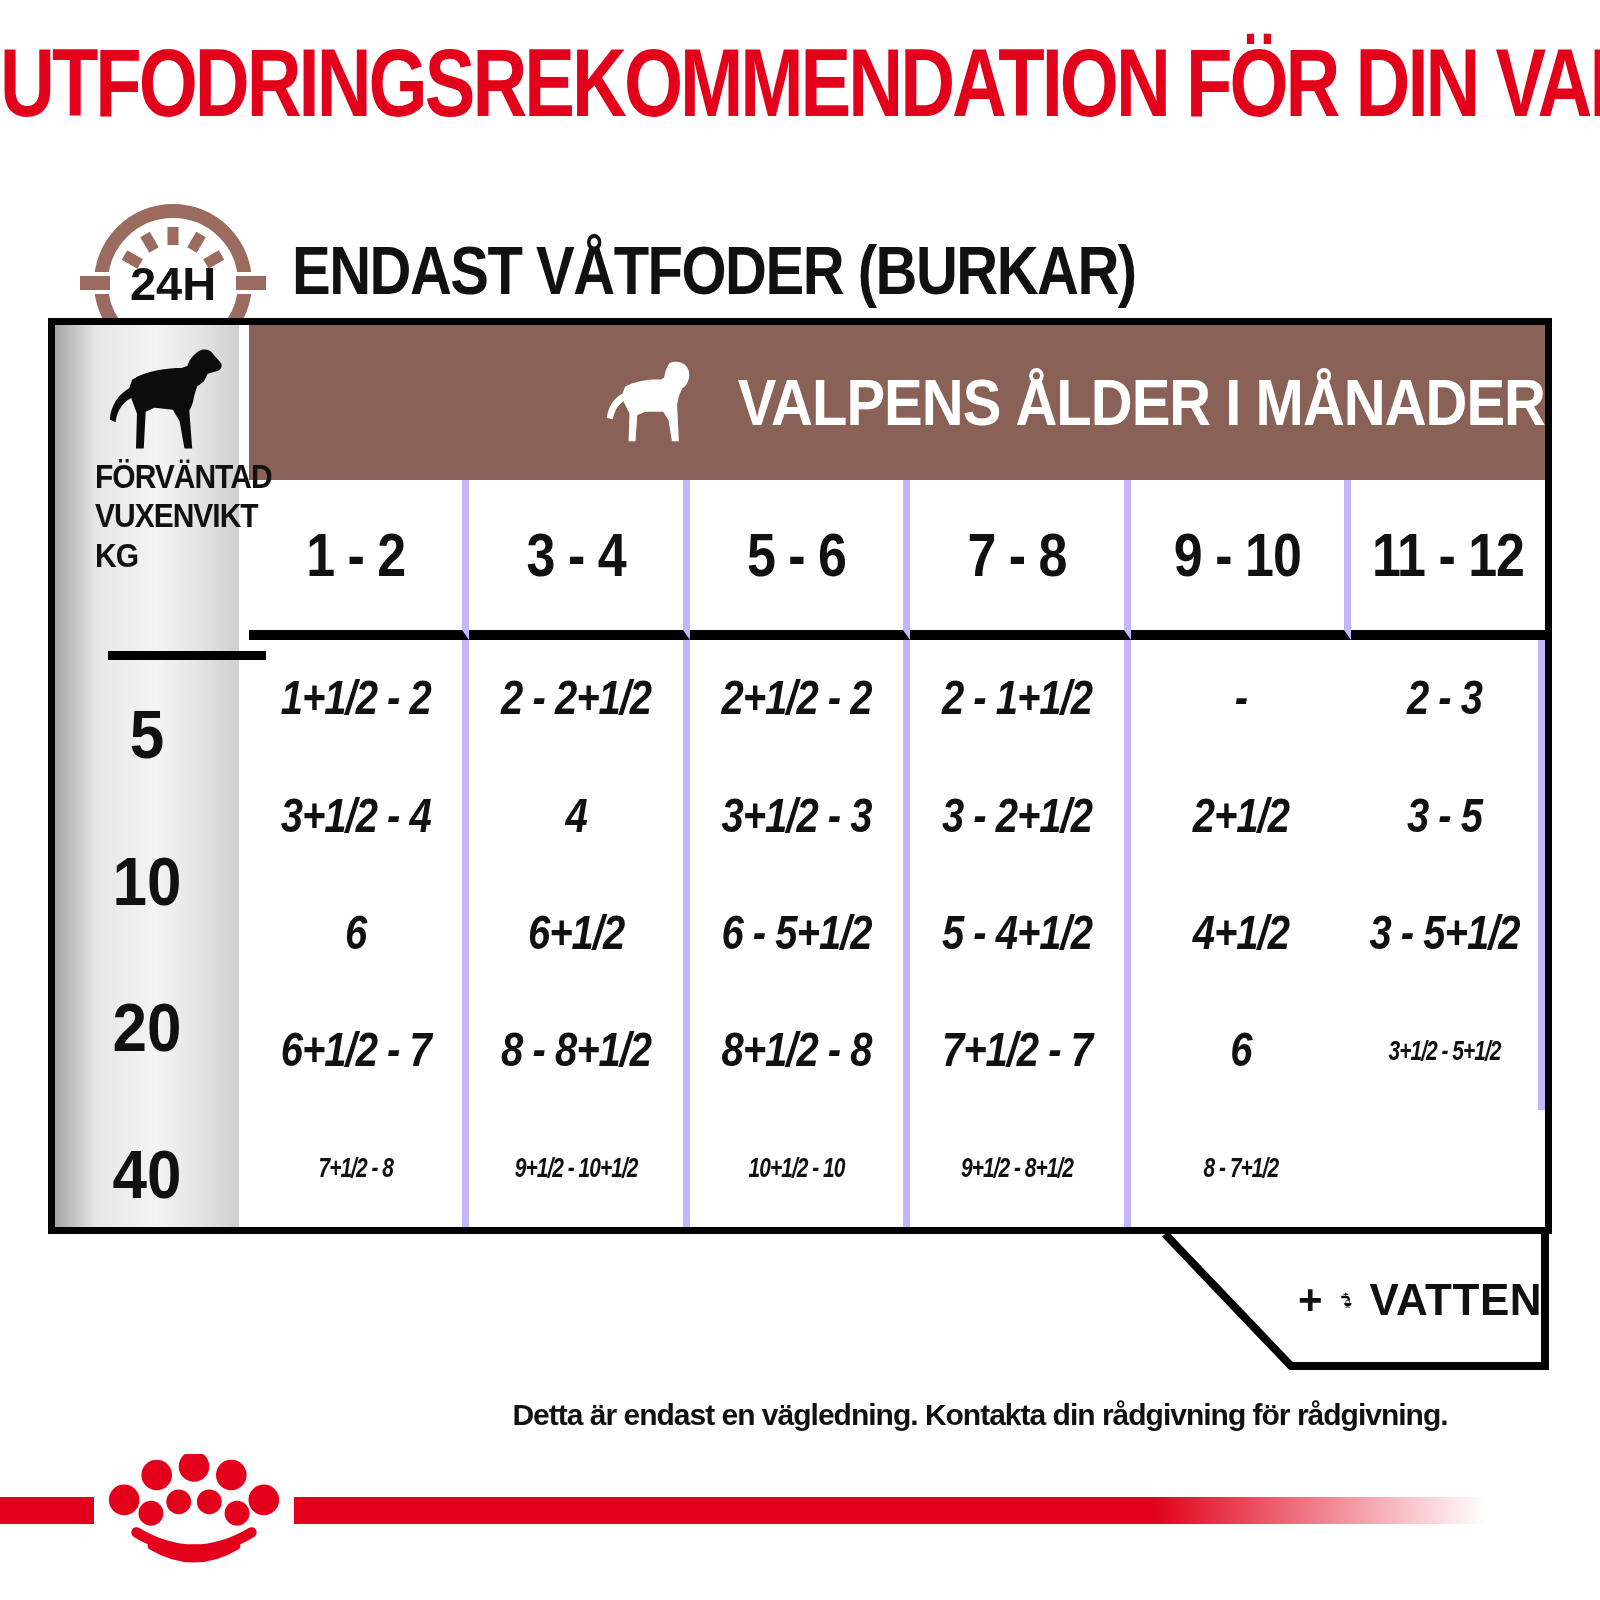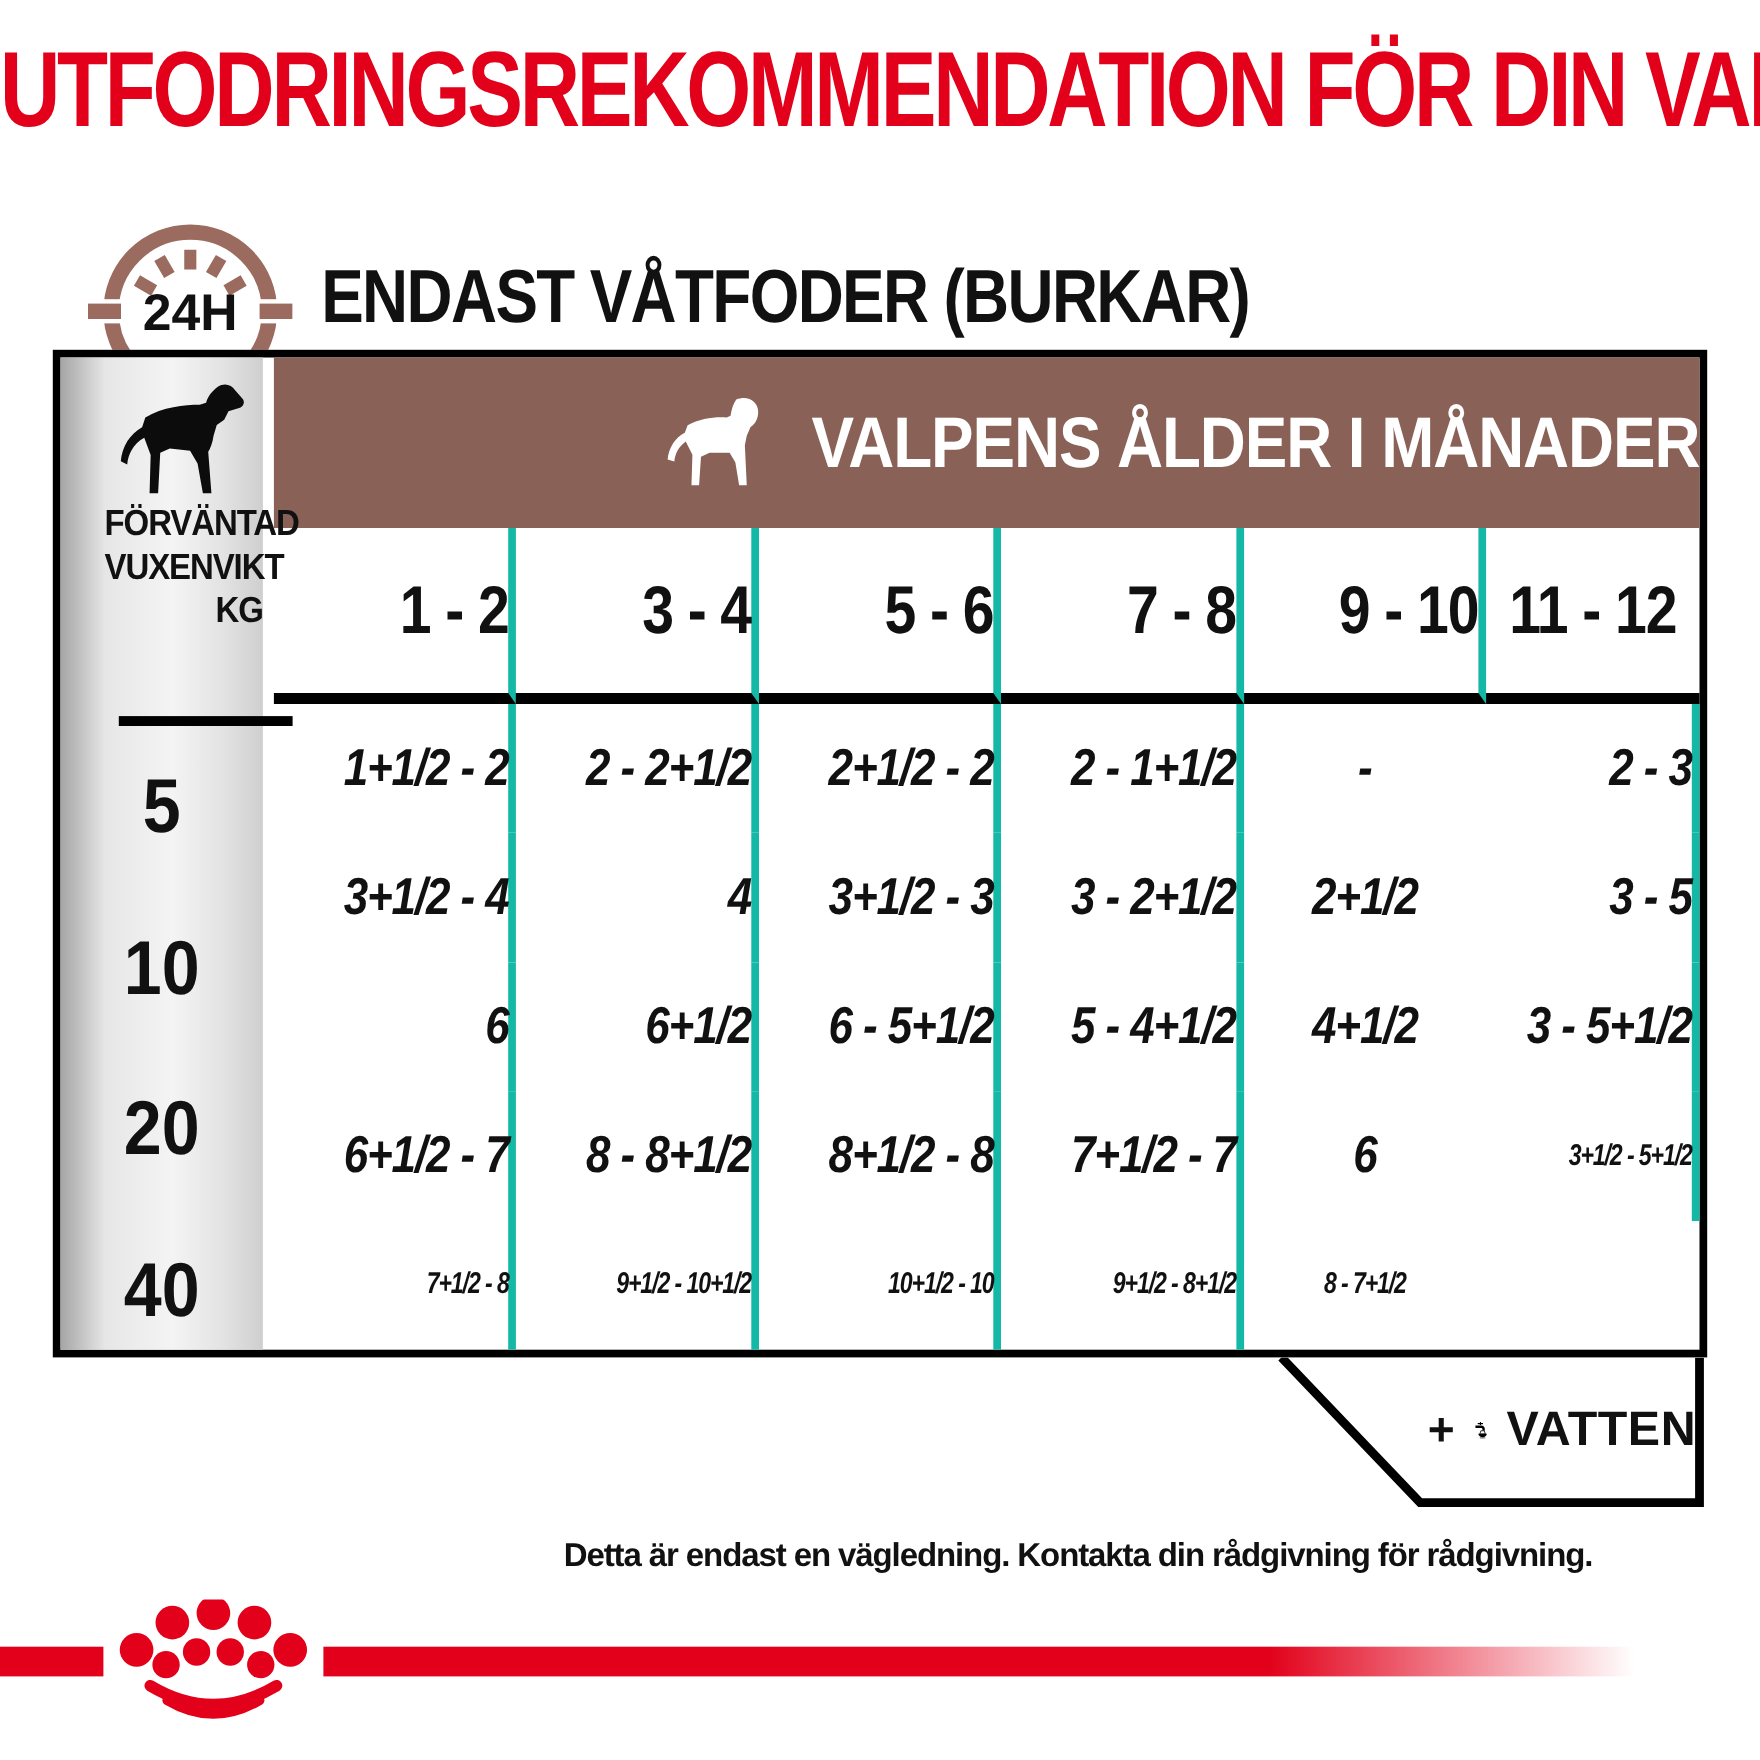--- a/index.html
+++ b/index.html
@@ -16,42 +16,42 @@
   .clock { position:absolute; left:80px; top:186px; z-index:1; }
   .subtitle { position:absolute; left:292px; top:230px; font-size:58px; font-weight:800;
               letter-spacing:-1.5px; white-space:nowrap; transform:scaleY(1.18);
               transform-origin:left top; }
 
   
   .ftable { position:absolute; left:48px; top:318px; width:1504px; height:916px;
             border:7px solid #000; background:#fff; display:flex; z-index:2; }
   .wcol { width:184px; margin-right:10px; flex:0 0 auto; position:relative;
           background:linear-gradient(to right,#a5a5a5 0%,#e6e6e6 22%,#f4f4f4 55%,#e3e3e3 80%,#cfcfcf 100%); }
-  .wc-top { height:315px; position:relative; text-align:right;margin-left:40px; }
+  .wc-top { height:315px; position:relative; text-align:left;margin-left:40px; }
   .wc-top svg { display:block; margin:20px auto 0 auto; }
   .corner-label { margin-top:2px; font-size:30px; font-weight:700; letter-spacing:-1px;
                   line-height:1.2; transform:scaleY(1.1); transform-origin:center top; }
   .w-underline { position:absolute; bottom:0; left:13px; width:158px; height:9px; background:#000; }
   .weights { height:587px; display:flex; flex-direction:column; }
   .wcell { flex:1; display:flex; align-items:center; justify-content:center;
            font-size:62px; font-weight:800; }
   .wcell span { display:inline-block; transform:scaleY(1.12); }
 
   .mcol { flex:1; display:flex; flex-direction:column; }
   .band { height:155px; background:#8a6156; display:flex; align-items:center;
           justify-content:flex-end; gap:34px; }
   .band-title { color:#fff; font-size:58px; font-weight:800; letter-spacing:-1px;
                 white-space:nowrap; display:inline-block; transform:scaleY(1.12); }
   .grid { flex:1; display:grid; grid-template-columns:repeat(5,1fr) 0.88fr;
           grid-template-rows:160px repeat(5,1fr); }
   .hcell { border-bottom:10px solid #000; display:flex; align-items:center;
            justify-content:center; font-size:52px; font-weight:700; letter-spacing:-1px; }
   .dcell { display:flex; align-items:center; justify-content:center;
            font-size:40px; font-weight:700; letter-spacing:-1px; white-space:nowrap;font-style:italic; }
-  .vr { border-right:7px solid #14b8a6;justify-content:flex-end; }
+  .vr { border-right:7px solid #c4b5fd; }
   .tight { font-size:21px; }
   .hcell span, .dcell span { display:inline-block; transform:scaleY(1.18); }
   .tight span { transform:scaleY(1.3); }
 
   
   .energy { position:absolute; left:50px; top:1246px; font-size:31px; font-weight:800;
             letter-spacing:-0.5px; }
 
   
   .wbadge { position:absolute; left:1158px; top:1234px; width:394px; height:140px; }

